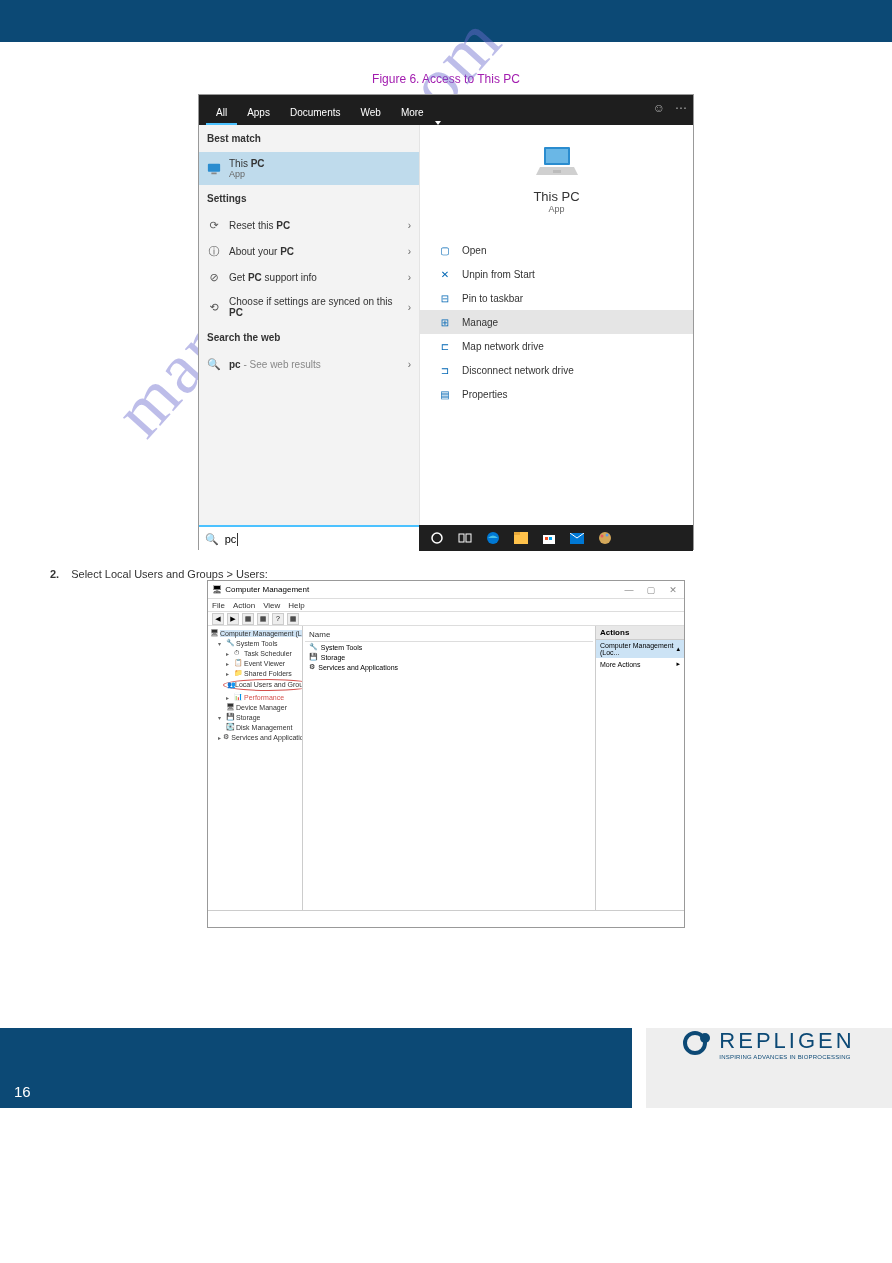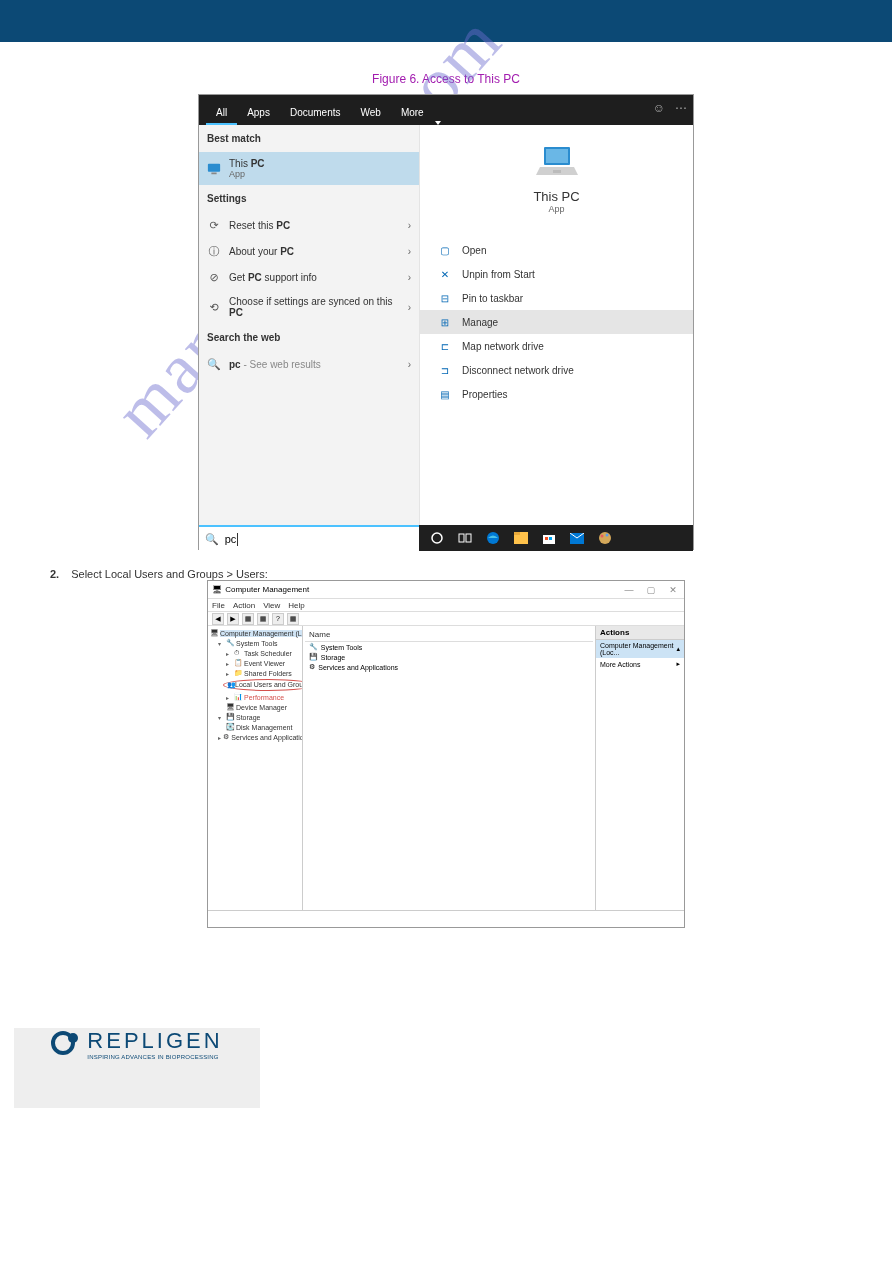--- a/index.html
+++ b/index.html
@@ -345,20 +345,23 @@
             <span>▸</span>
           </div>
     </div>
   </div>
   <div style="height:12px;border-top:1px solid #ccc"></div>
 </div>
 
 </div>
 
 <div class="footer-band">
+  <div class="footer-left">
+    <span class="page-num">16</span>
+  </div>
   <div class="footer-mid"></div>
   <div class="footer-right">
     <svg class="logo-mark" viewBox="0 0 30 30">
         <circle cx="12" cy="15" r="10" fill="none" stroke="#0c4975" stroke-width="4"></circle>
         <circle cx="22" cy="10" r="5" fill="#0c4975"></circle>
       </svg>
     <div>
       <div class="logo-text">REPLIGEN</div>
       <div class="logo-sub">INSPIRING ADVANCES IN BIOPROCESSING</div>
     </div>

